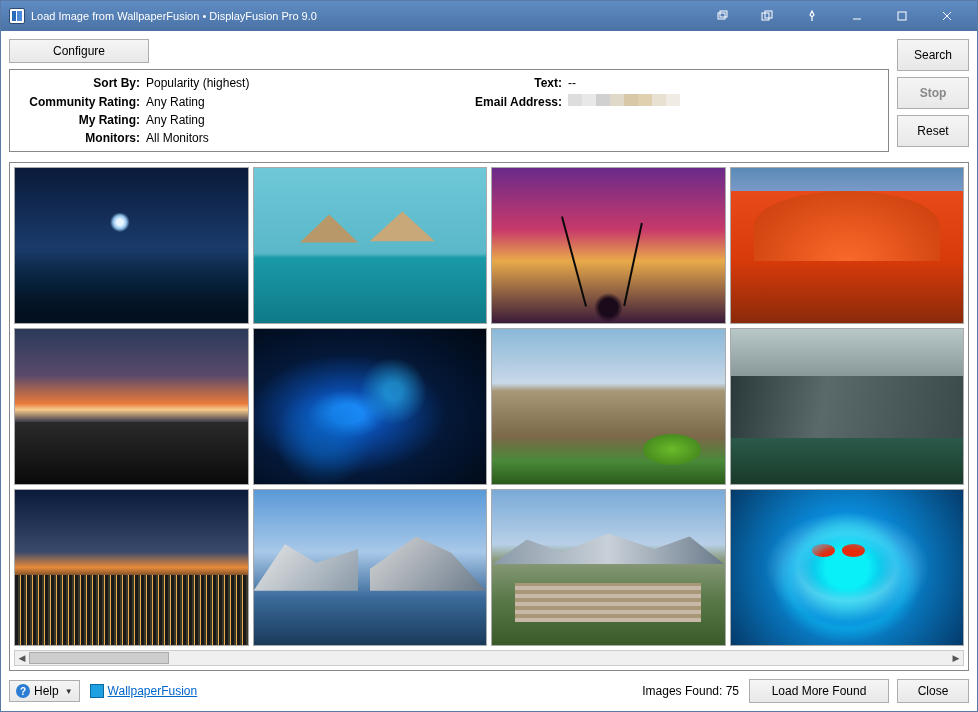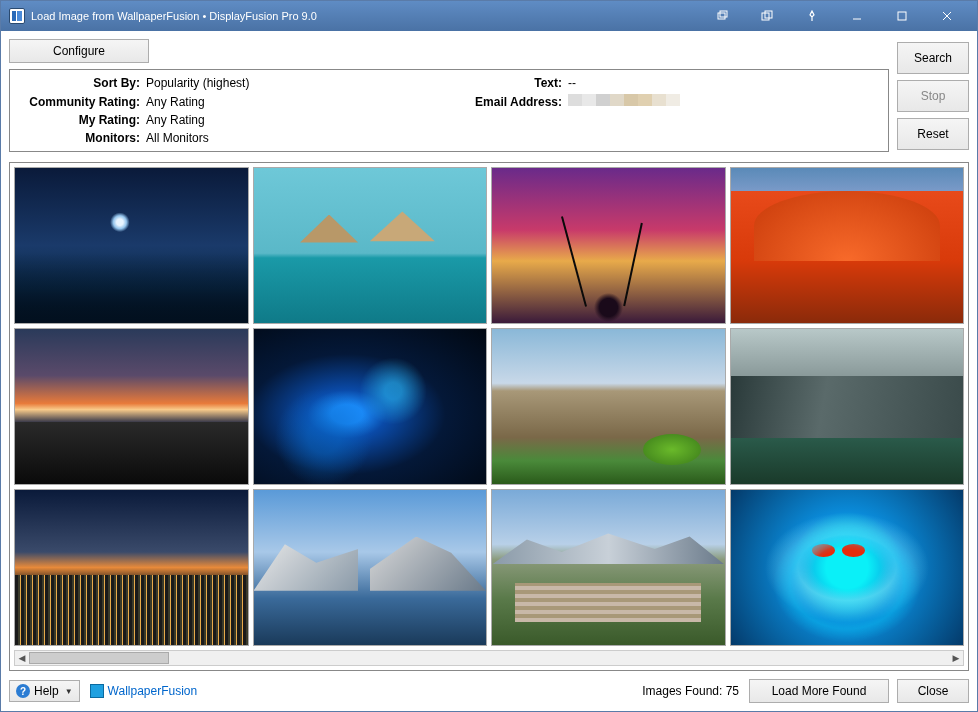--- a/index.html
+++ b/index.html
@@ -42,33 +42,33 @@
 .content {
   flex: 1;
   padding: 8px;
   display: flex;
   flex-direction: column;
   overflow: hidden;
 }
 .top-row {
   display: flex;
   gap: 8px;
-  align-items: center;
+  align-items: flex-start;
 }
 .top-left { flex: 1; }
 .btn {
   background: linear-gradient(to bottom, #f5f5f5, #e8e8e8);
   border: 1px solid #adadad;
   padding: 4px 10px;
   font-family: inherit;
   font-size: 12px;
   cursor: pointer;
   min-height: 24px;
 }
-.btn:disabled { color: #888; cursor: default; }
+.btn:disabled { color: #888; cursor: default; font-weight: bold; }
 .configure-btn { width: 140px; margin-bottom: 6px; }
 .side-btns { display: flex; flex-direction: column; gap: 6px; width: 72px; }
 .side-btns .btn { width: 100%; padding: 8px 4px; }
 .filter-panel {
   border: 1px solid #888;
   background: #fff;
   padding: 6px 10px;
   display: grid;
   grid-template-columns: 120px 1fr 100px 1fr;
   row-gap: 4px;
@@ -138,21 +138,21 @@
   cursor: pointer;
 }
 .help-btn .q {
   width: 14px; height: 14px; border-radius: 50%;
   background: #2b7cd3; color: #fff; font-weight: bold;
   display: flex; align-items: center; justify-content: center; font-size: 10px;
 }
 .help-btn .caret { font-size: 8px; color: #333; margin-left: 2px; }
 .link-wf {
   display: inline-flex; align-items: center; gap: 4px;
-  color: #0066cc; cursor: pointer;
+  color: #0066cc; text-decoration: underline; cursor: pointer;
 }
 .link-wf .ico {
   width: 14px; height: 14px; background: #1fa0e0;
   border: 1px solid #0a6aa0;
 }
 .footer .spacer { flex: 1; text-align: right; }
 .footer .rbtns { display: flex; gap: 8px; }
 .footer .rbtns .btn { min-width: 72px; }
 .footer .rbtns .btn.wide { min-width: 140px; }
 

